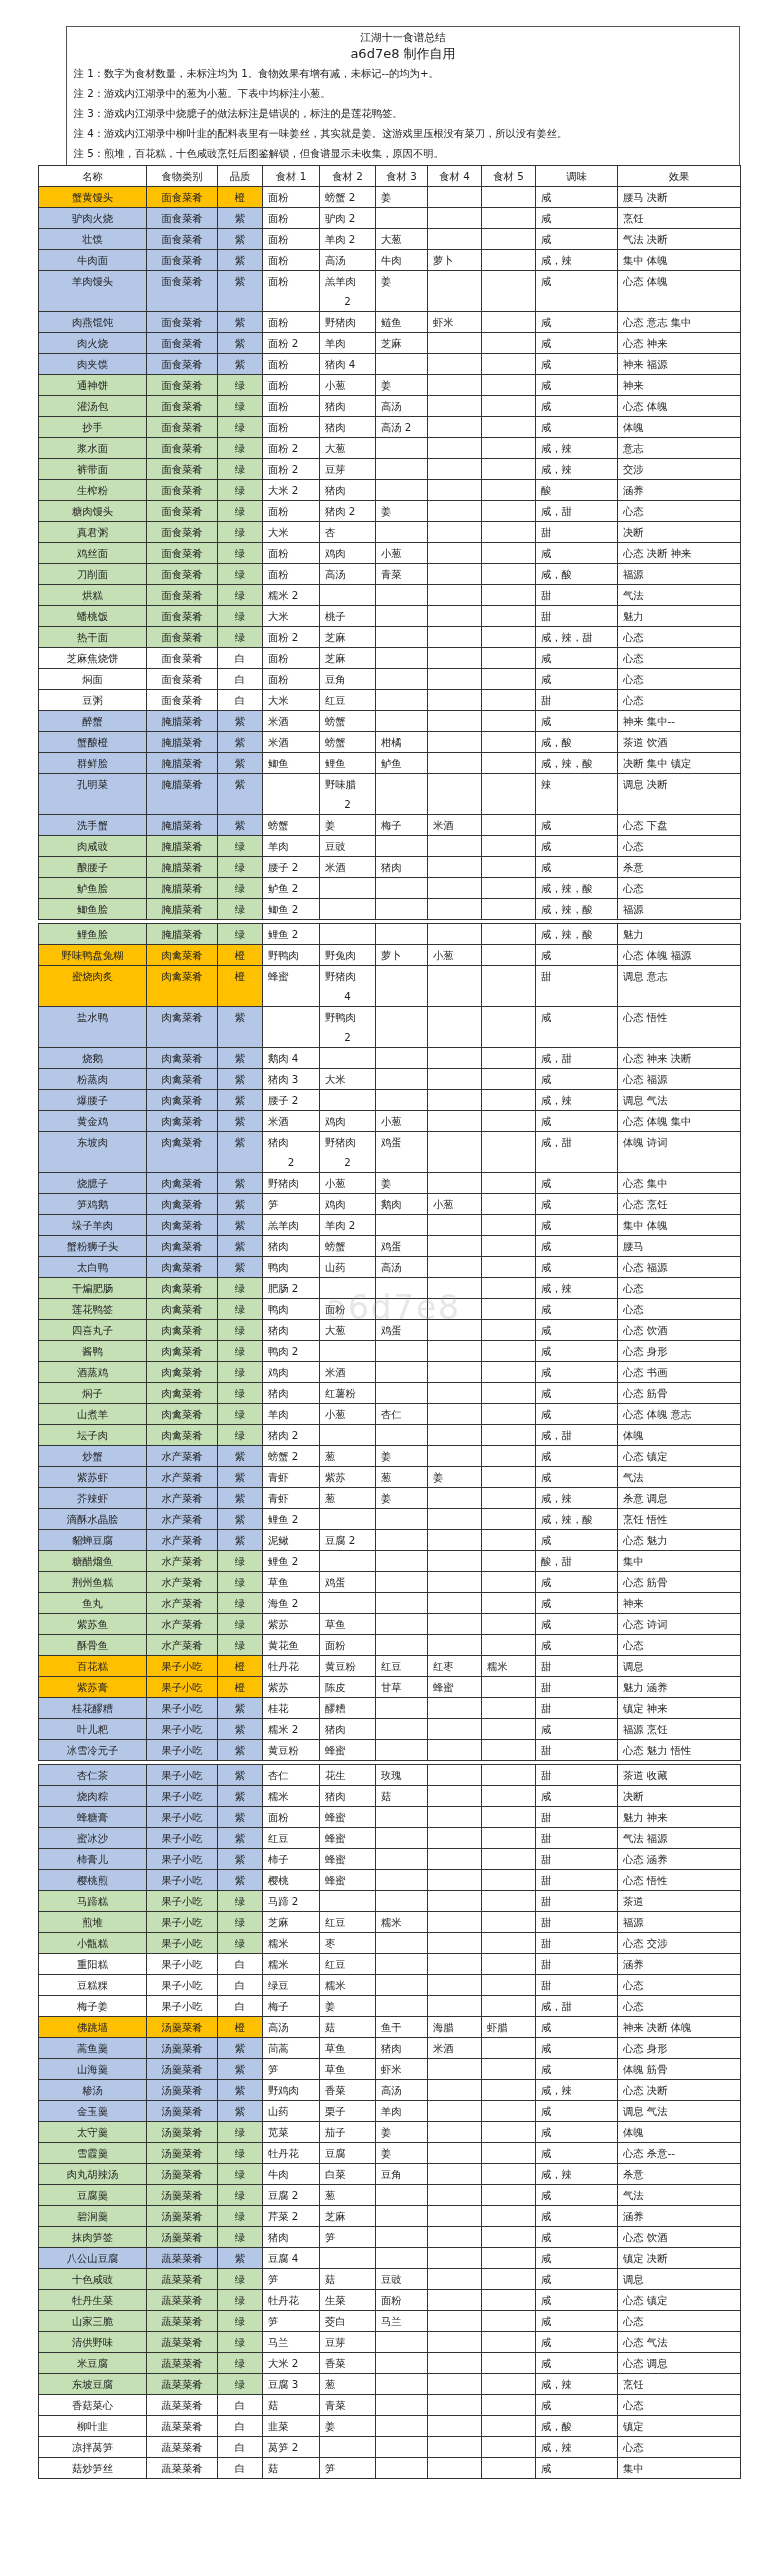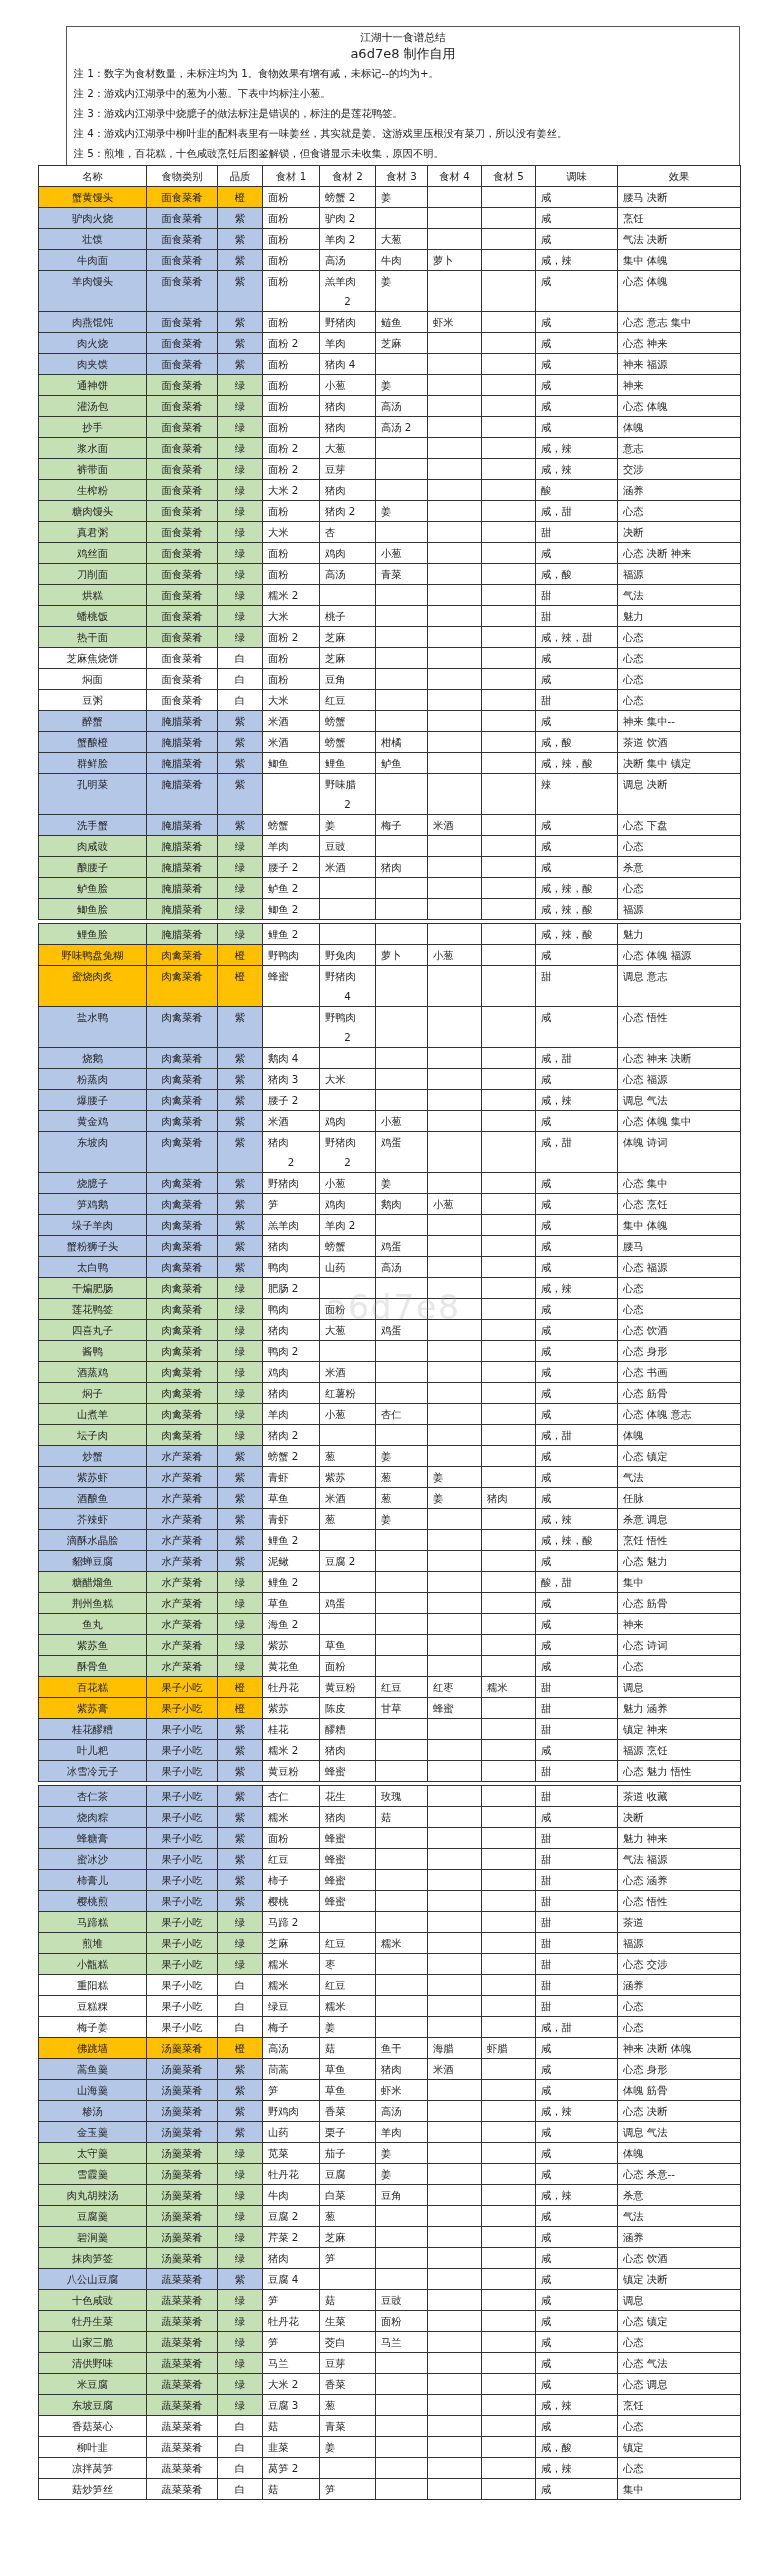--- a/index.html
+++ b/index.html
@@ -766,32 +766,20 @@
           <td class="c-q">紫</td>
           <td class="c-ing">青虾</td>
           <td class="c-ing">紫苏</td>
           <td class="c-ing">葱</td>
           <td class="c-ing">姜</td>
           <td class="c-ing"></td>
           <td class="c-season">咸</td>
           <td class="c-effect">气法</td>
         </tr>
         <tr class="q-purple">
-          <td class="c-name">酒酿鱼</td>
-          <td class="c-cat">水产菜肴</td>
-          <td class="c-q">紫</td>
-          <td class="c-ing">草鱼</td>
-          <td class="c-ing">米酒</td>
-          <td class="c-ing">葱</td>
-          <td class="c-ing">姜</td>
-          <td class="c-ing">猪肉</td>
-          <td class="c-season">咸</td>
-          <td class="c-effect">任脉</td>
-        </tr>
-        <tr class="q-purple">
           <td class="c-name">芥辣虾</td>
           <td class="c-cat">水产菜肴</td>
           <td class="c-q">紫</td>
           <td class="c-ing">青虾</td>
           <td class="c-ing">葱</td>
           <td class="c-ing">姜</td>
           <td class="c-ing"></td>
           <td class="c-ing"></td>
           <td class="c-season">咸，辣</td>
           <td class="c-effect">杀意  调息</td>

